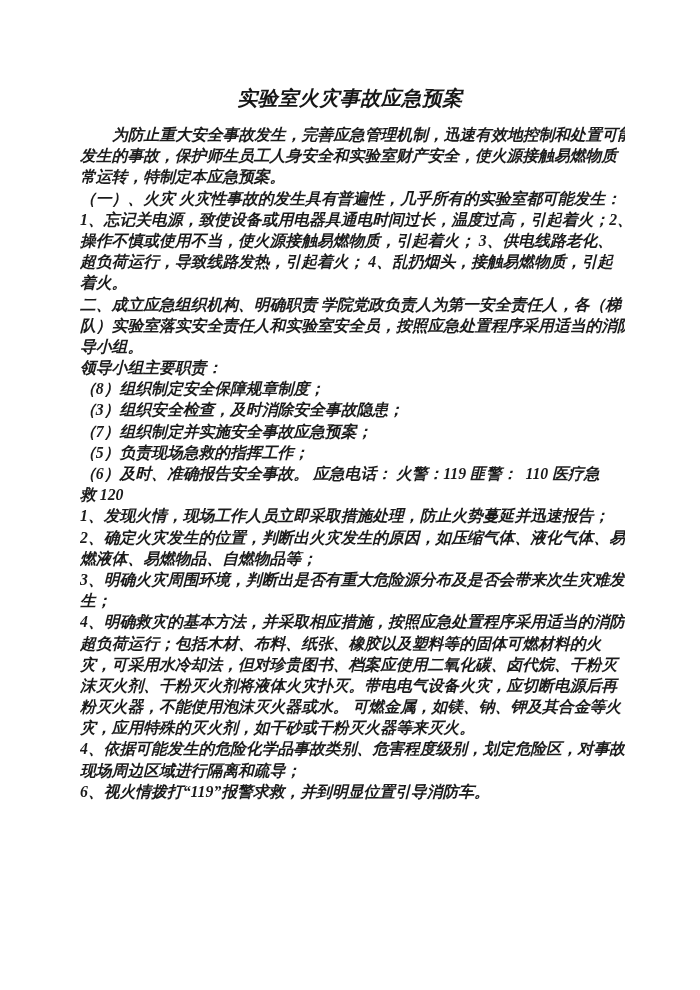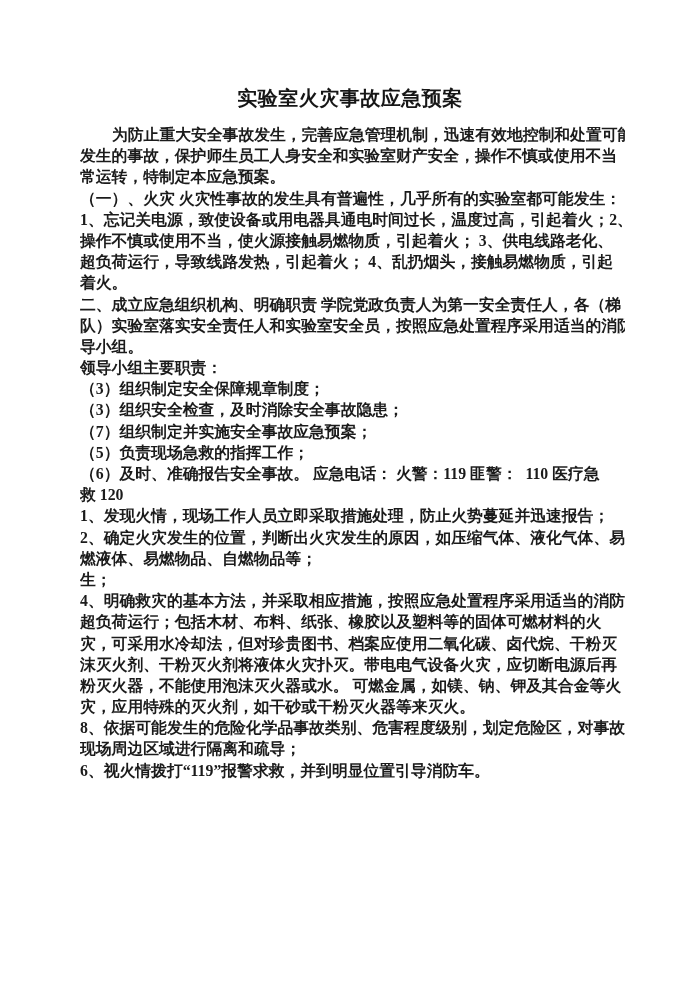--- a/index.html
+++ b/index.html
@@ -9,20 +9,21 @@
   }
   .page {
     position: relative;
     width: 700px;
     height: 990px;
     background: #ffffff;
     overflow: hidden;
     font-family: "Liberation Serif", "DejaVu Serif", serif;
     font-weight: 700;
     color: #1b1b1b;
+    font-style: italic;
   }
   .doc-title {
     position: absolute;
     top: 85px;
     left: 0;
     width: 100%;
     margin: 0;
     text-align: center;
     font-size: 20px;
     font-weight: 700;
@@ -47,44 +48,45 @@
     text-indent: 32px;
   }
 </style>
 </head>
 <body>
 
 <div class="page">
   <h1 class="doc-title">实验室火灾事故应急预案</h1>
   <div class="doc-body">
       <div class="line indent">为防止重大安全事故发生，完善应急管理机制，迅速有效地控制和处置可能</div>
-      <div class="line">发生的事故，保护师生员工人身安全和实验室财产安全，操作不慎或使用不当</div>
+      <div class="line">发生的事故，保护师生员工人身安全和实验室财产安全，使火源接触易燃物质</div>
       <div class="line">常运转，特制定本应急预案。</div>
       <div class="line">（一）、火灾 火灾性事故的发生具有普遍性，几乎所有的实验室都可能发生：</div>
       <div class="line">1、忘记关电源，致使设备或用电器具通电时间过长，温度过高，引起着火；2、</div>
       <div class="line">操作不慎或使用不当，使火源接触易燃物质，引起着火； 3、供电线路老化、</div>
       <div class="line">超负荷运行，导致线路发热，引起着火； 4、乱扔烟头，接触易燃物质，引起</div>
       <div class="line">着火。</div>
       <div class="line">二、成立应急组织机构、明确职责 学院党政负责人为第一安全责任人，各（梯</div>
       <div class="line">队）实验室落实安全责任人和实验室安全员，按照应急处置程序采用适当的消防</div>
       <div class="line">导小组。</div>
       <div class="line">领导小组主要职责：</div>
-      <div class="line">（3）组织制定安全保障规章制度；</div>
+      <div class="line">（8）组织制定安全保障规章制度；</div>
       <div class="line">（3）组织安全检查，及时消除安全事故隐患；</div>
       <div class="line">（7）组织制定并实施安全事故应急预案；</div>
       <div class="line">（5）负责现场急救的指挥工作；</div>
       <div class="line">（6）及时、准确报告安全事故。 应急电话： 火警：119 匪警：  110 医疗急</div>
       <div class="line">救 120</div>
       <div class="line">1、发现火情，现场工作人员立即采取措施处理，防止火势蔓延并迅速报告；</div>
       <div class="line">2、确定火灾发生的位置，判断出火灾发生的原因，如压缩气体、液化气体、易</div>
       <div class="line">燃液体、易燃物品、自燃物品等；</div>
+      <div class="line">3、明确火灾周围环境，判断出是否有重大危险源分布及是否会带来次生灾难发</div>
       <div class="line">生；</div>
       <div class="line">4、明确救灾的基本方法，并采取相应措施，按照应急处置程序采用适当的消防</div>
       <div class="line">超负荷运行；包括木材、布料、纸张、橡胶以及塑料等的固体可燃材料的火</div>
       <div class="line">灾，可采用水冷却法，但对珍贵图书、档案应使用二氧化碳、卤代烷、干粉灭</div>
       <div class="line">沫灭火剂、干粉灭火剂将液体火灾扑灭。带电电气设备火灾，应切断电源后再</div>
       <div class="line">粉灭火器，不能使用泡沫灭火器或水。 可燃金属，如镁、钠、钾及其合金等火</div>
       <div class="line">灾，应用特殊的灭火剂，如干砂或干粉灭火器等来灭火。</div>
-      <div class="line">8、依据可能发生的危险化学品事故类别、危害程度级别，划定危险区，对事故</div>
+      <div class="line">4、依据可能发生的危险化学品事故类别、危害程度级别，划定危险区，对事故</div>
       <div class="line">现场周边区域进行隔离和疏导；</div>
       <div class="line">6、视火情拨打“119”报警求救，并到明显位置引导消防车。</div>
     </div>
 </div>
 
 </body></html>

